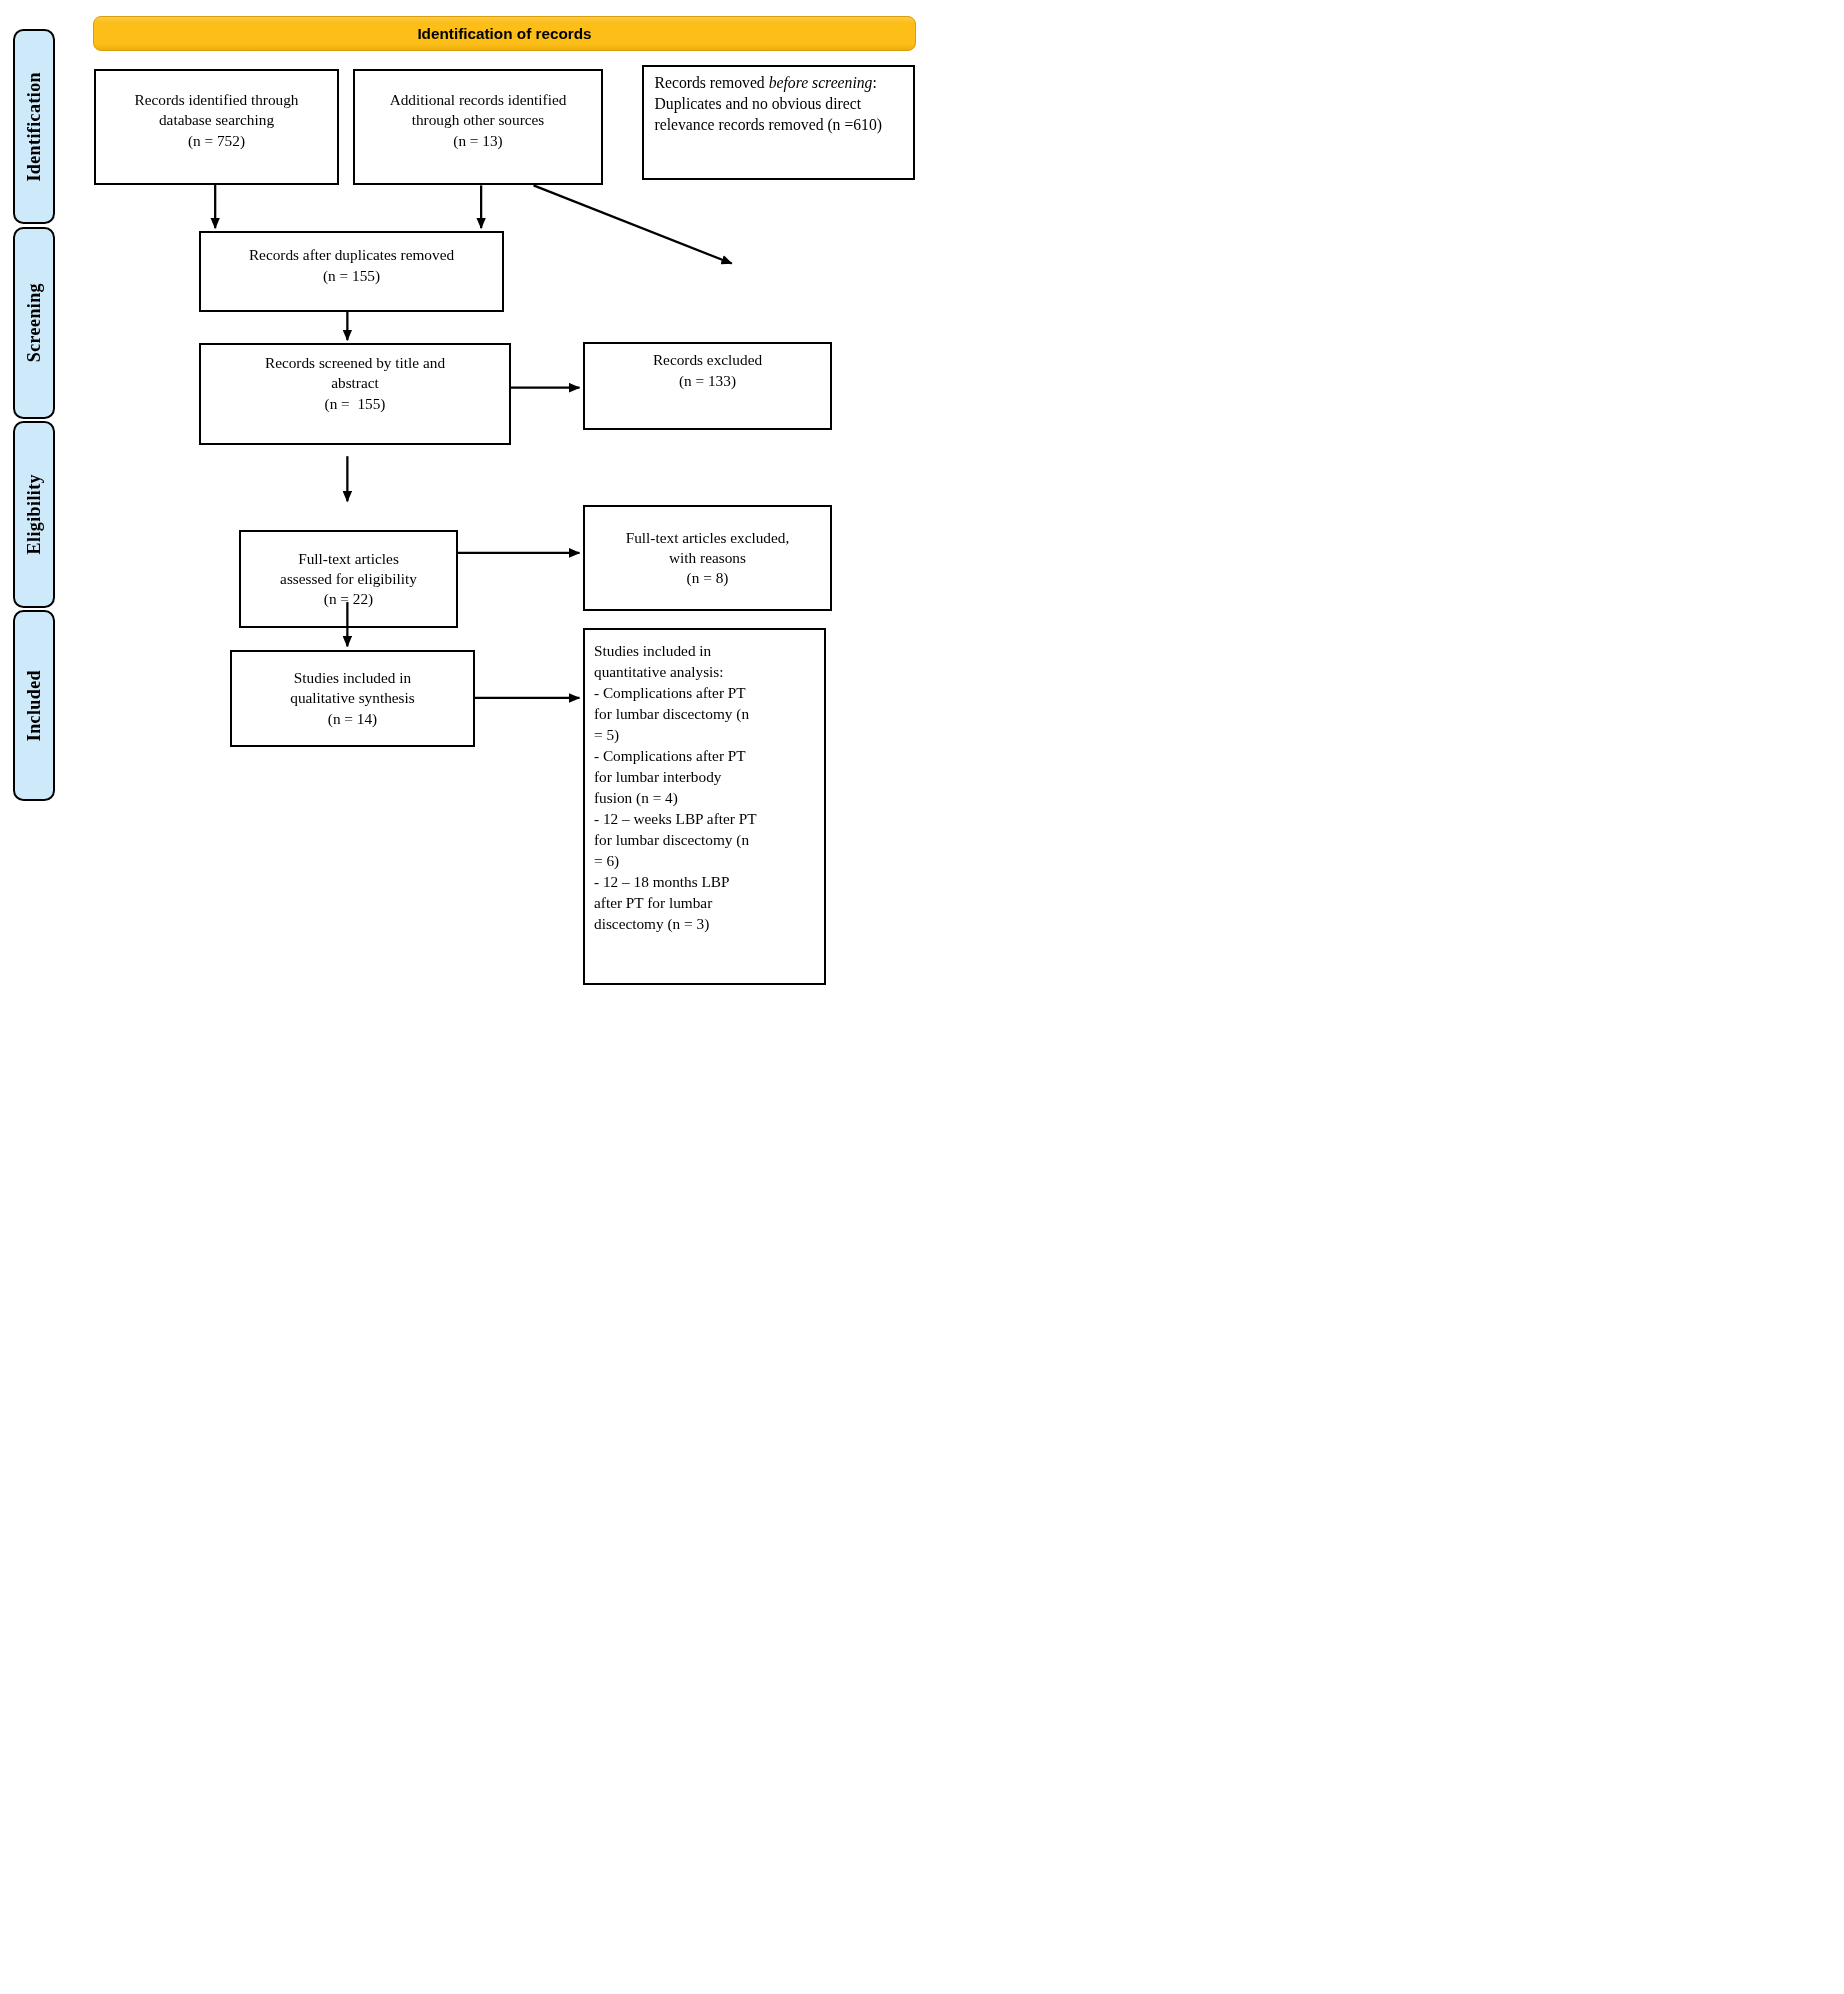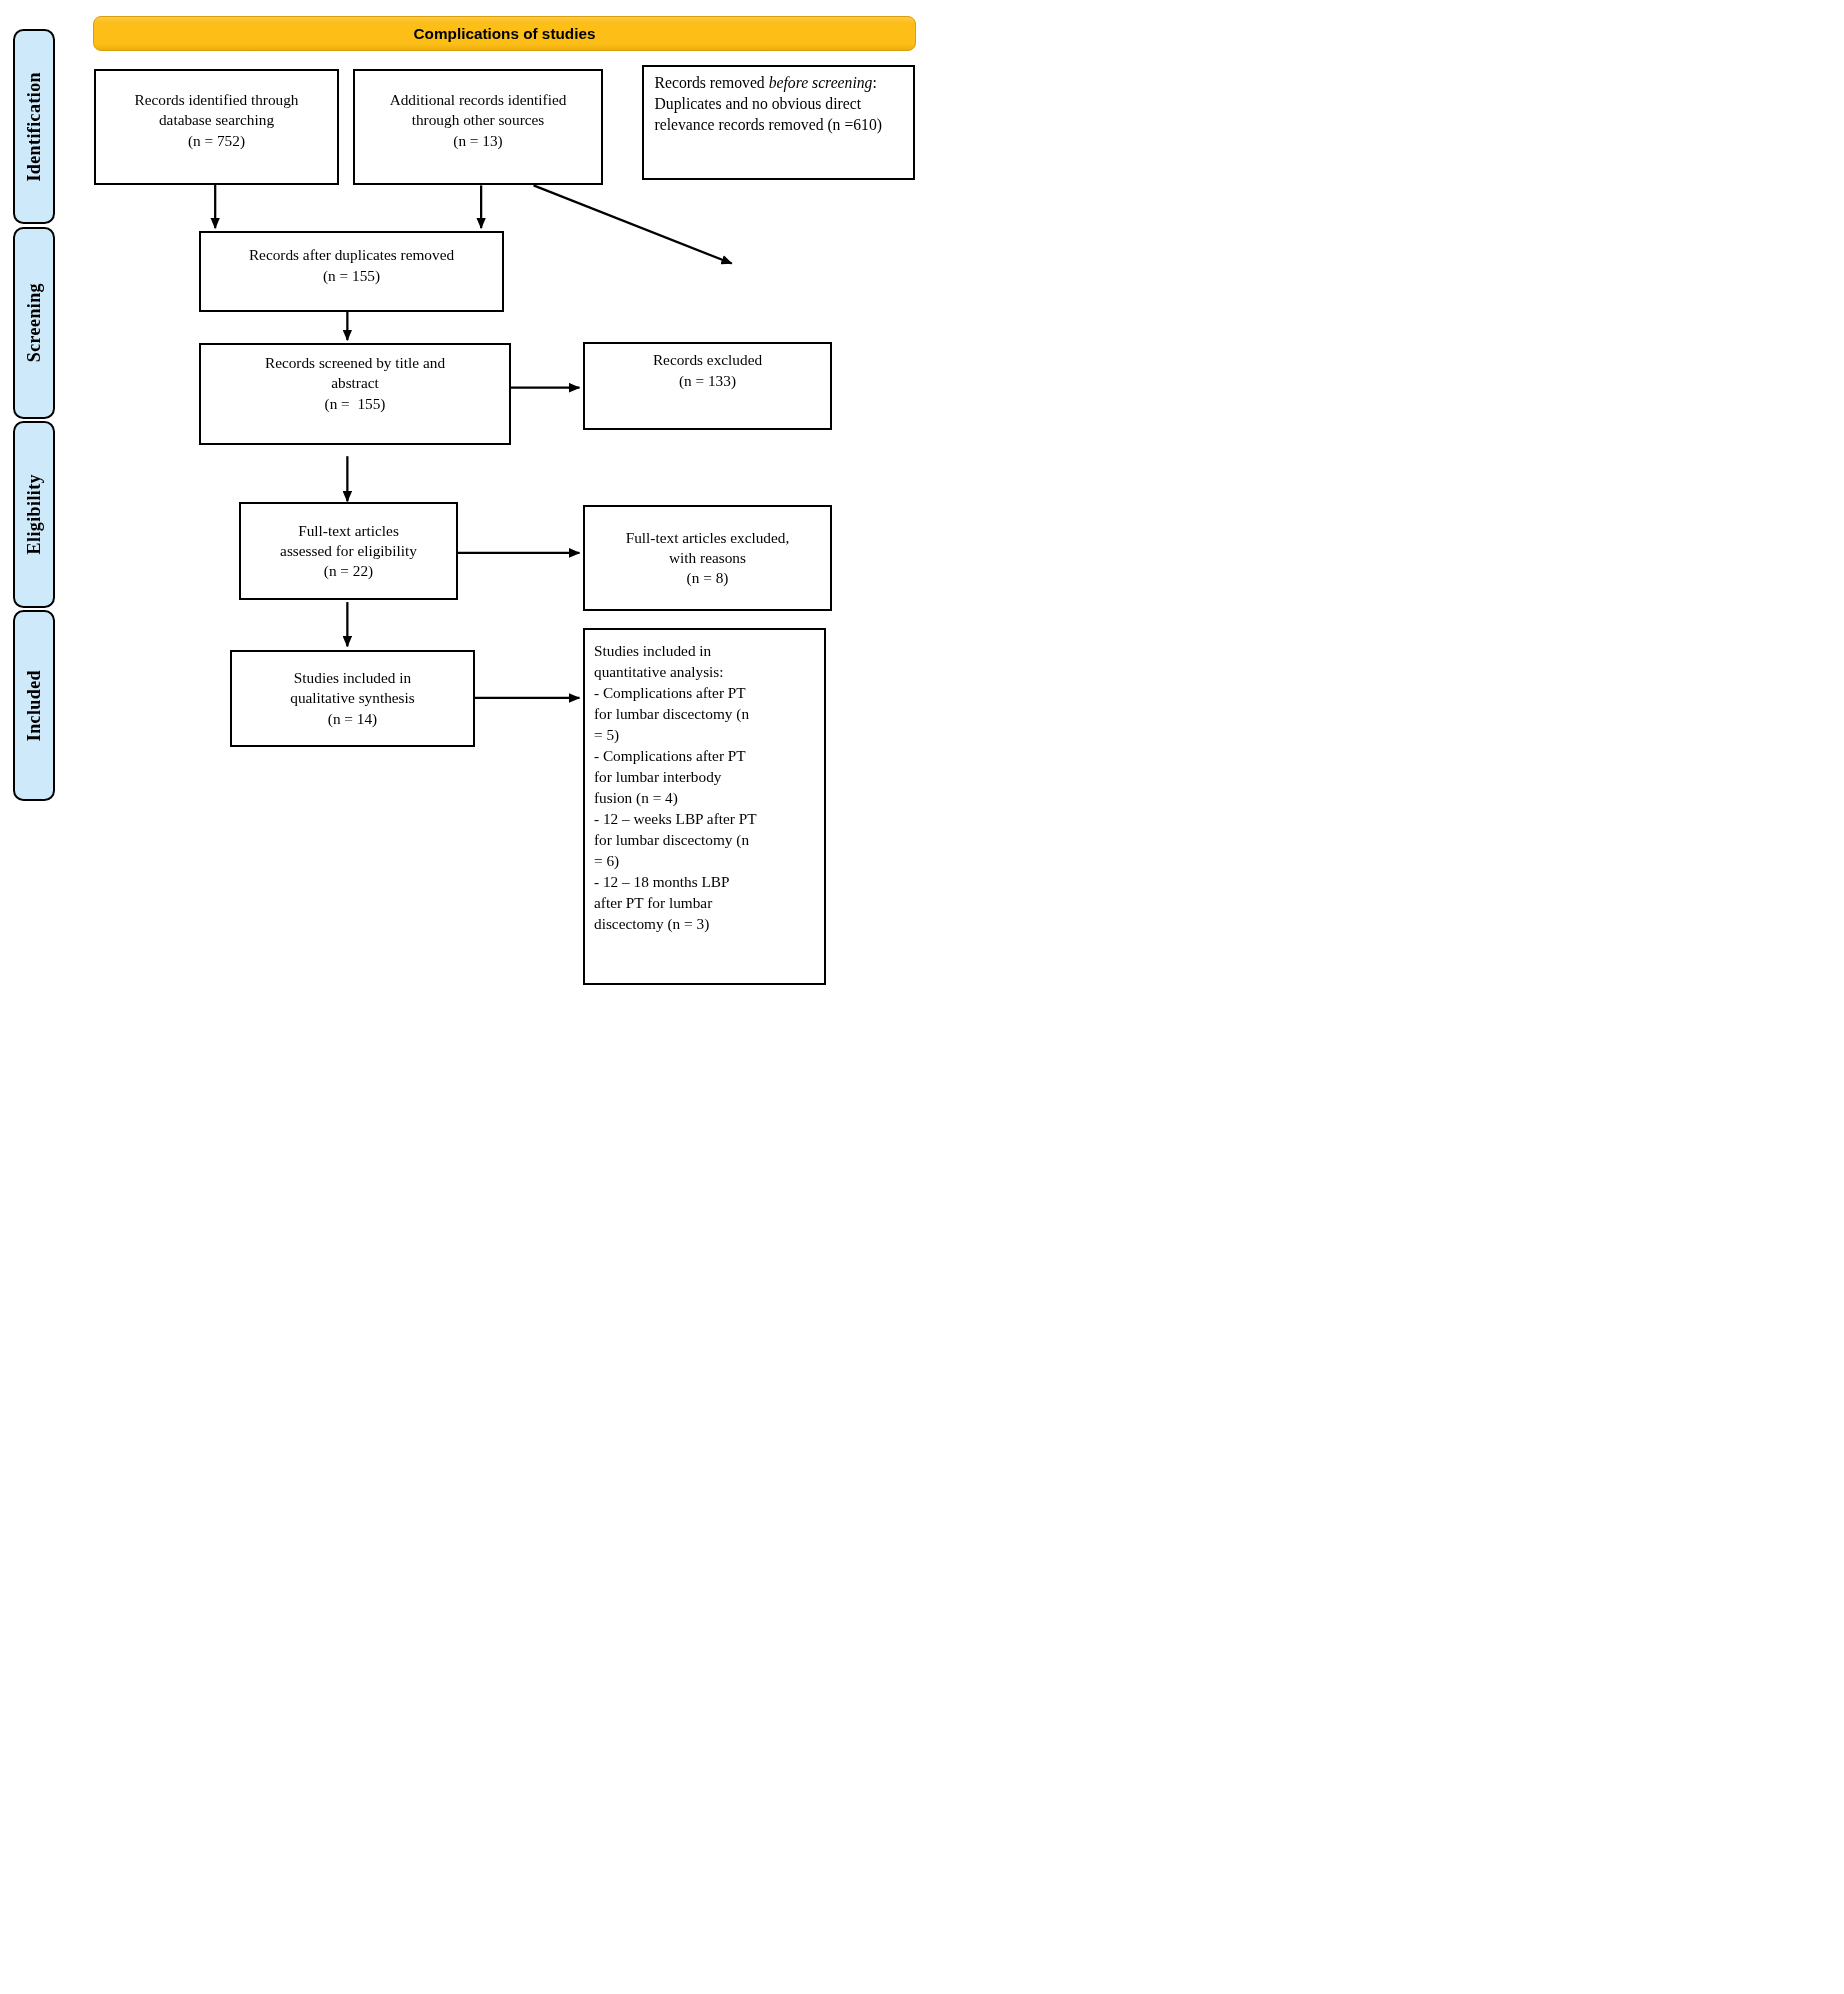--- a/index.html
+++ b/index.html
@@ -38,21 +38,21 @@
   .box .lines div { white-space:pre; }
   .leftalign { align-items:flex-start; text-align:left; justify-content:flex-start; }
   .arrows { position:absolute; left:0; top:0; width:922px; height:997px; pointer-events:none; }
 </style>
 </head>
 <body>
 
 <div class="canvas">
 
   <div class="banner">
-    <span>Complications of studies</span>
+    <span>Identification of records</span>
   </div>
 
   <div class="tab" style="top:29px; height:195px;">
     <span>Identification</span>
   </div>
   <div class="tab" style="top:227px; height:192px;">
     <span>Screening</span>
   </div>
   <div class="tab" style="top:421px; height:187px;">
     <span>Eligibility</span>
@@ -97,21 +97,21 @@
         <div>(n =  155)</div>
       </div>
   </div>
   <div class="box" style="left:583px; top:342px; width:249px; height:88px; padding-bottom:31px;">
     <div class="lines">
         <div>Records excluded</div>
         <div>(n = 133)</div>
       </div>
   </div>
 
-  <div class="box" style="left:239px; top:502px; width:219px; height:98px;">
+  <div class="box" style="left:239px; top:530px; width:219px; height:98px;">
     <div class="lines">
         <div>Full-text articles</div>
         <div>assessed for eligibility</div>
         <div>(n = 22)</div>
       </div>
   </div>
   <div class="box" style="left:583px; top:505px; width:249px; height:106px; padding-bottom:0;">
     <div class="lines">
         <div>Full-text articles excluded,</div>
         <div>with reasons</div>

